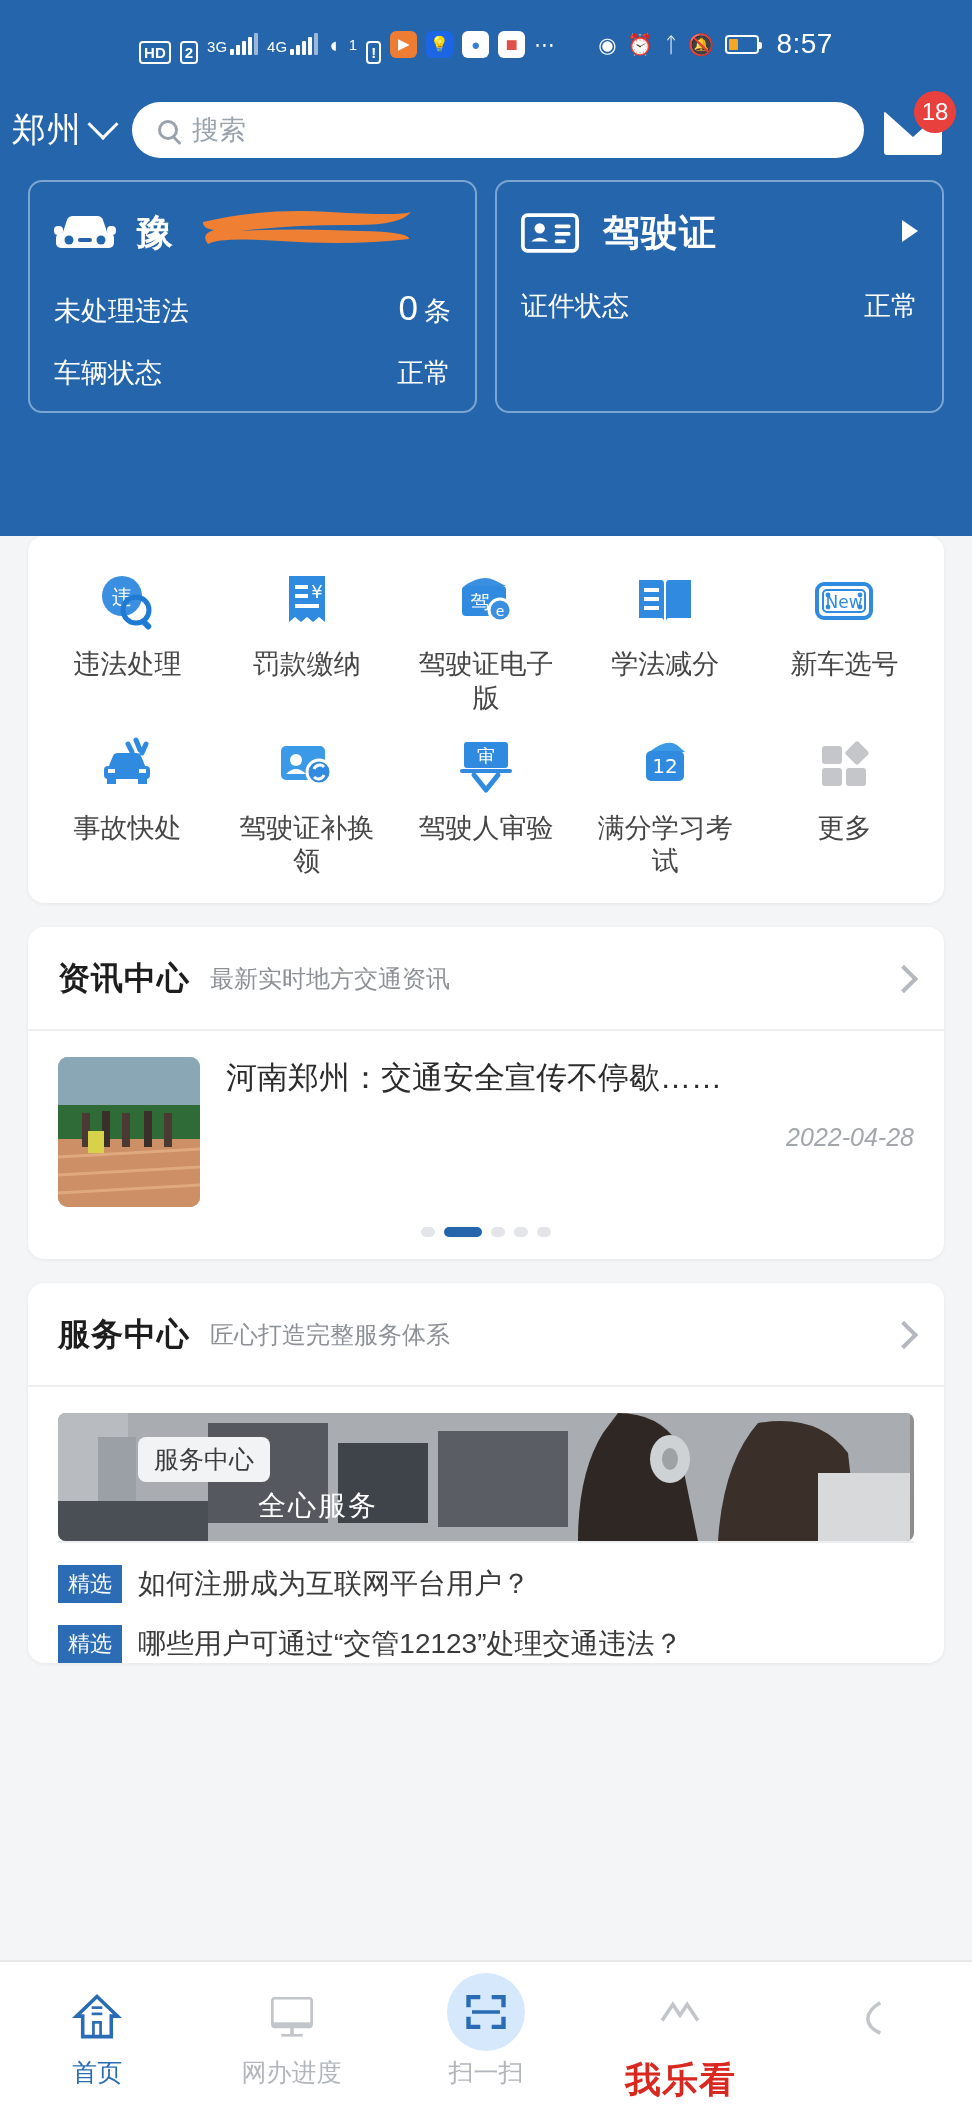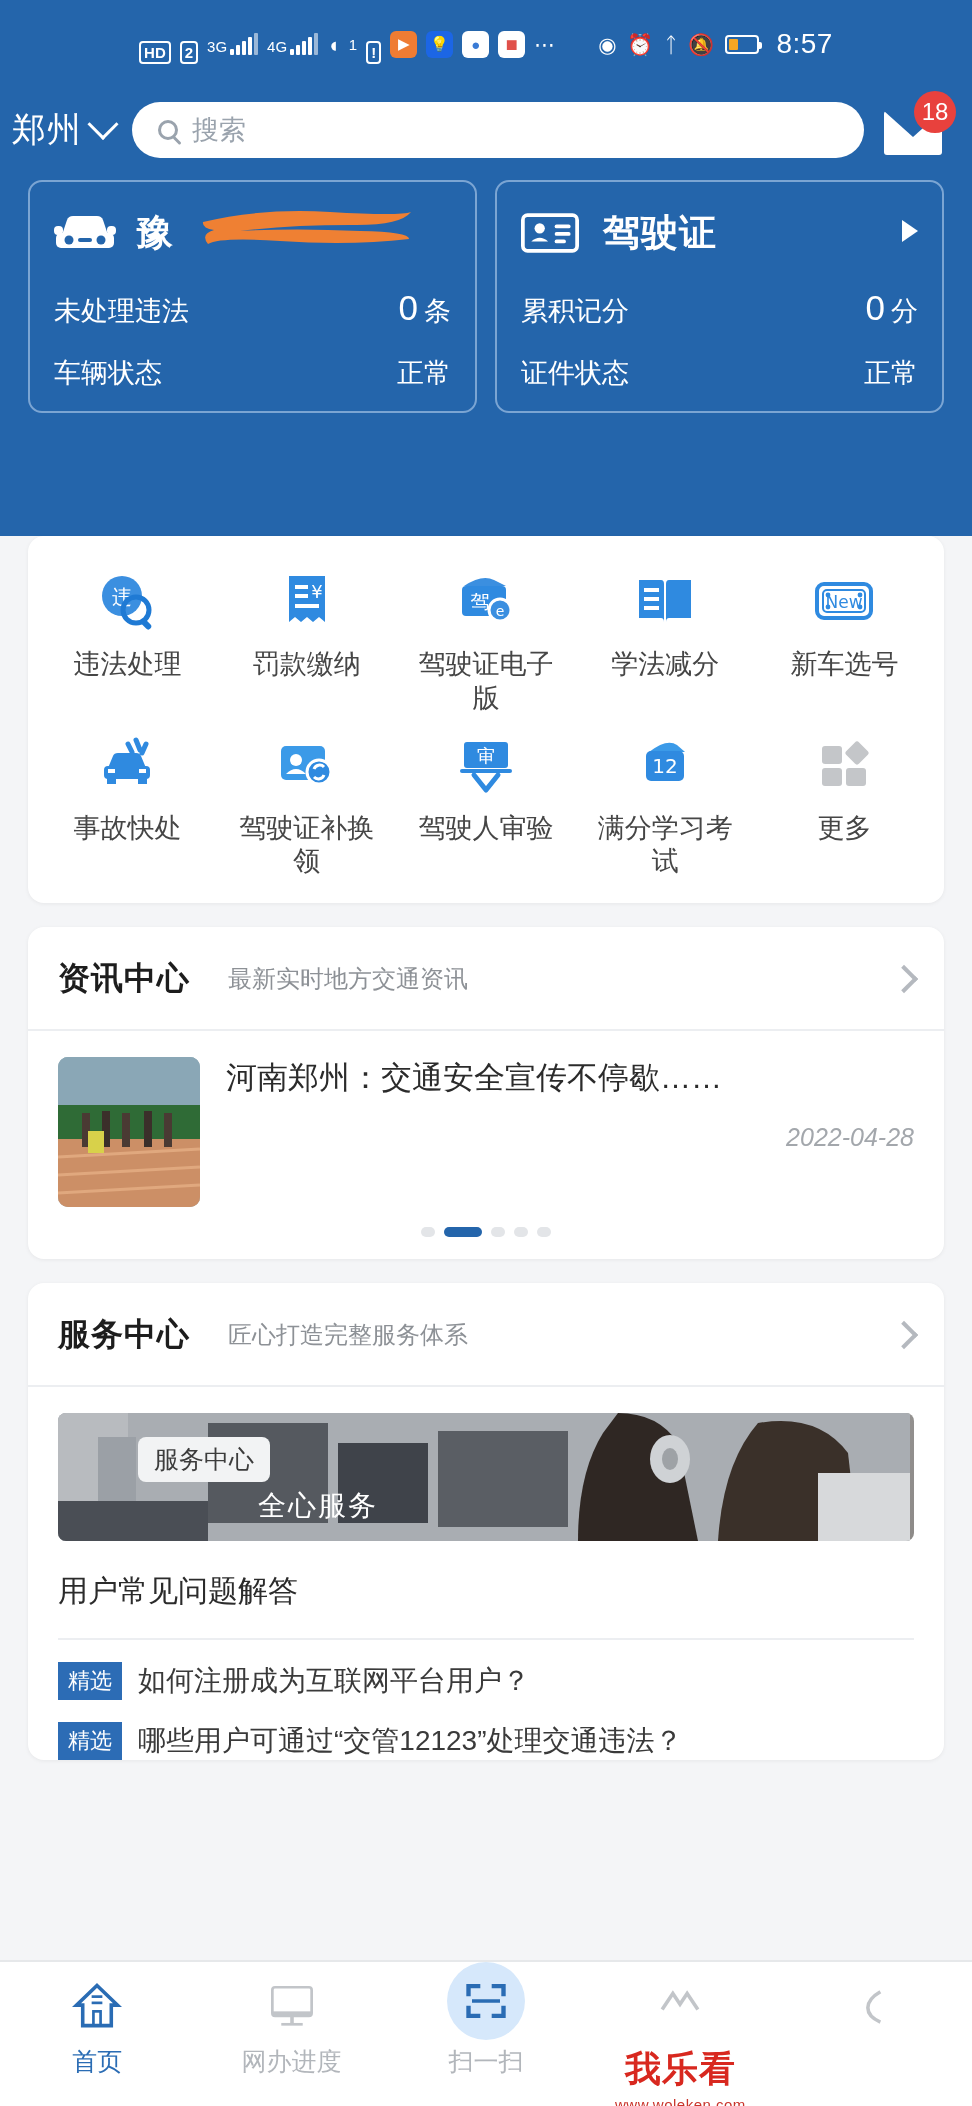--- a/index.html
+++ b/index.html
@@ -144,21 +144,21 @@
   }
   .gitem { display: flex; flex-direction: column; align-items: center; gap: 14px; padding: 0 4px; }
   .gicon { width: 78px; height: 64px; display:flex; align-items:center; justify-content:center; }
   .glabel {
     font-size: 27px; color: #464646; text-align: center; line-height: 1.25;
     max-width: 140px;
   }
 
   
   .sec-head {
-    display: flex; align-items: center; gap: 38px;
+    display: flex; align-items: center; gap: 20px;
     padding: 30px 30px 28px 30px;
     border-bottom: 2px solid #eceef1;
   }
   .sec-title { font-size: 32px; font-weight: bold; color: #1d1d1d; letter-spacing: 1px; }
   .sec-sub { font-size: 24px; color: #8d9196; flex: 1; }
   .chev-r {
     width: 20px; height: 20px;
     border-top: 4px solid #b5b9bf; border-right: 4px solid #b5b9bf;
     transform: rotate(45deg);
   }
@@ -198,21 +198,21 @@
   .faq-badge {
     background: #2c6cb5; color: #fff; font-size: 22px;
     padding: 4px 10px; border-radius: 0; flex: 0 0 auto;
   }
   .faq-text { font-size: 28px; color: #3a3a3a; }
 
   
   .tabbar {
     position: absolute; left: 0; right: 0; bottom: 0; height: 146px;
     background: #fff; border-top: 2px solid #e6e8ea;
-    display: flex; align-items: flex-start; padding-top: 15px;
+    display: flex; align-items: flex-start; padding-top: 26px;
   }
   .tab { flex: 1; display: flex; flex-direction: column; align-items: center; gap: 10px; }
   .tab-ico { height: 58px; display:flex; align-items:center; justify-content:center; }
   .tab-label { font-size: 25px; color: #b2b6bb; }
   .tab.active .tab-label { color: #2a6cb4; }
   .scanwrap {
     width: 78px; height: 78px; border-radius: 50%; background: #d6e8fb;
     display: flex; align-items: center; justify-content: center; margin-top: -10px;
   }
   .wm { display: flex; flex-direction: column; align-items: center; }
@@ -324,26 +324,20 @@
             <rect x="2" y="3" width="58" height="38" rx="5" fill="none" stroke="#fff" stroke-width="4"></rect>
             <circle cx="20" cy="17" r="5.5" fill="#fff"></circle>
             <path d="M11 31 Q20 23 29 31 Z" fill="#fff"></path>
             <rect x="36" y="13" width="17" height="4" rx="2" fill="#fff"></rect>
             <rect x="36" y="21" width="17" height="4" rx="2" fill="#fff"></rect>
             <rect x="36" y="29" width="12" height="4" rx="2" fill="#fff"></rect>
           </svg>
         </span>
         <span class="card-title">驾驶证</span>
         <span class="tcard-arrow"></span>
-      </div>
-      <div class="tc-row">
-        <span>累积记分</span>
-        <span class="tc-val">
-          <b>0</b><span>分</span>
-        </span>
       </div>
       <div class="tc-row">
         <span>证件状态</span>
         <span class="tc-val">正常</span>
       </div>
     </div>
   </div>
 
   <div class="sheet">
 
@@ -535,21 +529,20 @@
           <rect x="0" y="88" width="150" height="40" fill="#4a4e55"></rect>
           <path d="M560 0 Q600 0 620 30 L640 128 L520 128 Q520 60 545 20 Z" fill="#2f2723"></path>
           <ellipse cx="612" cy="46" rx="20" ry="24" fill="#cfd2d5"></ellipse>
           <ellipse cx="612" cy="46" rx="8" ry="11" fill="#9ea2a6"></ellipse>
           <path d="M700 10 Q760 0 790 40 L800 128 L660 128 Q665 50 700 10 Z" fill="#3a3029"></path>
           <rect x="760" y="60" width="92" height="68" fill="#d7d9db"></rect>
         </svg>
         <span class="svc-tag">服务中心</span>
         <span class="svc-sub">全心服务</span>
       </div>
-      <div class="svc-h">用户常见问题解答</div>
       <div class="faq-sep"></div>
       <div class="faq">
         <span class="faq-badge">精选</span>
         <span class="faq-text">如何注册成为互联网平台用户？</span>
       </div>
       <div class="faq">
         <span class="faq-badge">精选</span>
         <span class="faq-text">哪些用户可通过“交管12123”处理交通违法？</span>
       </div>
     </div>

